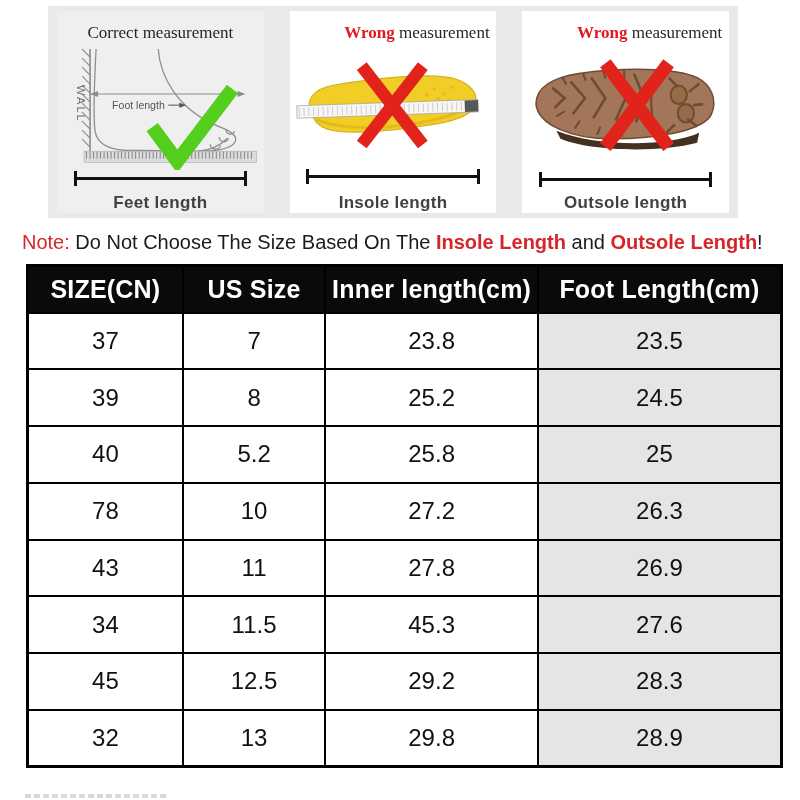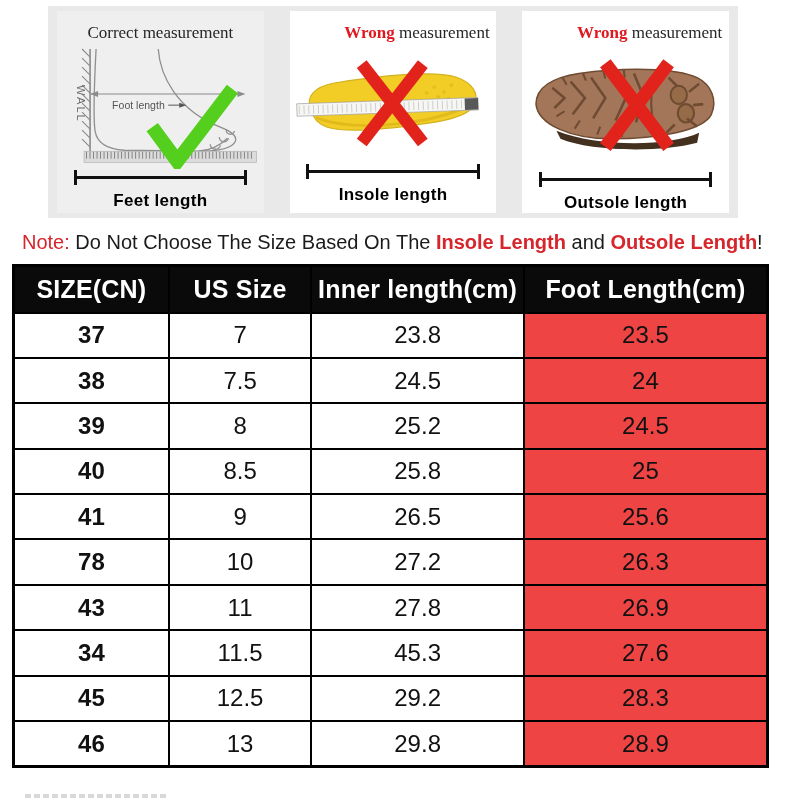--- a/index.html
+++ b/index.html
@@ -9,65 +9,65 @@
     overflow:hidden; font-family:"Liberation Sans", sans-serif; color:#1a1a1a;
   }
 
   
   .top-band {
     position:absolute; left:48px; top:6px; width:690px; height:212px;
     background:#e9e9e9; display:flex; gap:26px; padding:5px 9px;
   }
   .panel {
     flex:1; background:#ffffff; display:flex; flex-direction:column;
-    align-items:center; padding-top:13px; overflow:hidden;
+    align-items:center; padding-top:13px; overflow:hidden;justify-content:space-between;
   }
   .panel--correct { background:#efefef; }
   .panel-title {
     font-family:"Liberation Serif", serif; font-size:17px; font-weight:400;
     color:#262626; white-space:nowrap; line-height:1.1;
   }
   .panel--wrong .title-accent { color:#e0181f; font-weight:700;margin-left:48px; }
   svg.diagram { width:97%; height:auto; margin-top:4px; display:block; }
   .bracket {
     width:84%; height:15px; border-left:3px solid #111; border-right:3px solid #111;
     position:relative; margin-top:1px;
   }
   .bracket::after {
     content:""; position:absolute; left:0; right:0; top:6px; border-top:3px solid #111;
   }
   .panel-label {
-    margin-top:6px; font-size:17px; font-weight:600; color:#000000; letter-spacing:.3px;
+    margin-top:6px; font-size:17px; font-weight:600; color:#404040; letter-spacing:.3px;
     white-space:nowrap;
   }
   .panel-label--bold { font-weight:700; }
 
   
   .note {
     position:absolute; left:22px; top:229px; width:768px;
     font-size:20px; line-height:1.3; white-space:nowrap; color:#1b1b1b;
   }
   .note-red { color:#d6252b; }
   .note-bold { font-weight:700; }
 
   
   table.size-table {
-    position:absolute; left:12px; top:264px; width:757px; height:504px;
+    position:absolute; left:26px; top:264px; width:757px; height:504px;
     border-collapse:collapse; table-layout:fixed; text-align:center;
   }
   table.size-table { border:3px solid #000; }
   .size-table th, .size-table td { border:2px solid #000; vertical-align:middle; }
   .size-table thead tr { height:47px; }
   .size-table tbody tr { height:45px; }
   .size-table th {
     background:#0a0a0a; color:#ffffff; font-size:25px; font-weight:700; letter-spacing:.2px;
   }
   .size-table td { font-size:24px; color:#111; background:#ffffff; }
-  .size-table td:first-child { font-weight:700; }
-  .size-table td:last-child { background:#ef4444; }
+  .size-table td:first-child { font-weight:400; }
+  .size-table td:last-child { background:#e5e5e5; }
 
   
   .artifact {
     position:absolute; left:25px; top:794px; width:143px; height:4px;
     background:repeating-linear-gradient(90deg,#d9d9d9 0 6px,#ffffff 6px 9px);
   }
 </style>
 </head>
 <body>
 
@@ -180,42 +180,30 @@
       </tr>
     </thead>
     <tbody>
       <tr>
         <td>37</td>
         <td>7</td>
         <td>23.8</td>
         <td>23.5</td>
       </tr>
       <tr>
-        <td>38</td>
-        <td>7.5</td>
-        <td>24.5</td>
-        <td>24</td>
-      </tr>
-      <tr>
         <td>39</td>
         <td>8</td>
         <td>25.2</td>
         <td>24.5</td>
       </tr>
       <tr>
         <td>40</td>
-        <td>8.5</td>
+        <td>5.2</td>
         <td>25.8</td>
         <td>25</td>
-      </tr>
-      <tr>
-        <td>41</td>
-        <td>9</td>
-        <td>26.5</td>
-        <td>25.6</td>
       </tr>
       <tr>
         <td>78</td>
         <td>10</td>
         <td>27.2</td>
         <td>26.3</td>
       </tr>
       <tr>
         <td>43</td>
         <td>11</td>
@@ -228,21 +216,21 @@
         <td>45.3</td>
         <td>27.6</td>
       </tr>
       <tr>
         <td>45</td>
         <td>12.5</td>
         <td>29.2</td>
         <td>28.3</td>
       </tr>
       <tr>
-        <td>46</td>
+        <td>32</td>
         <td>13</td>
         <td>29.8</td>
         <td>28.9</td>
       </tr>
     </tbody>
   </table>
 
   <div class="artifact"></div>
 </div>
 

